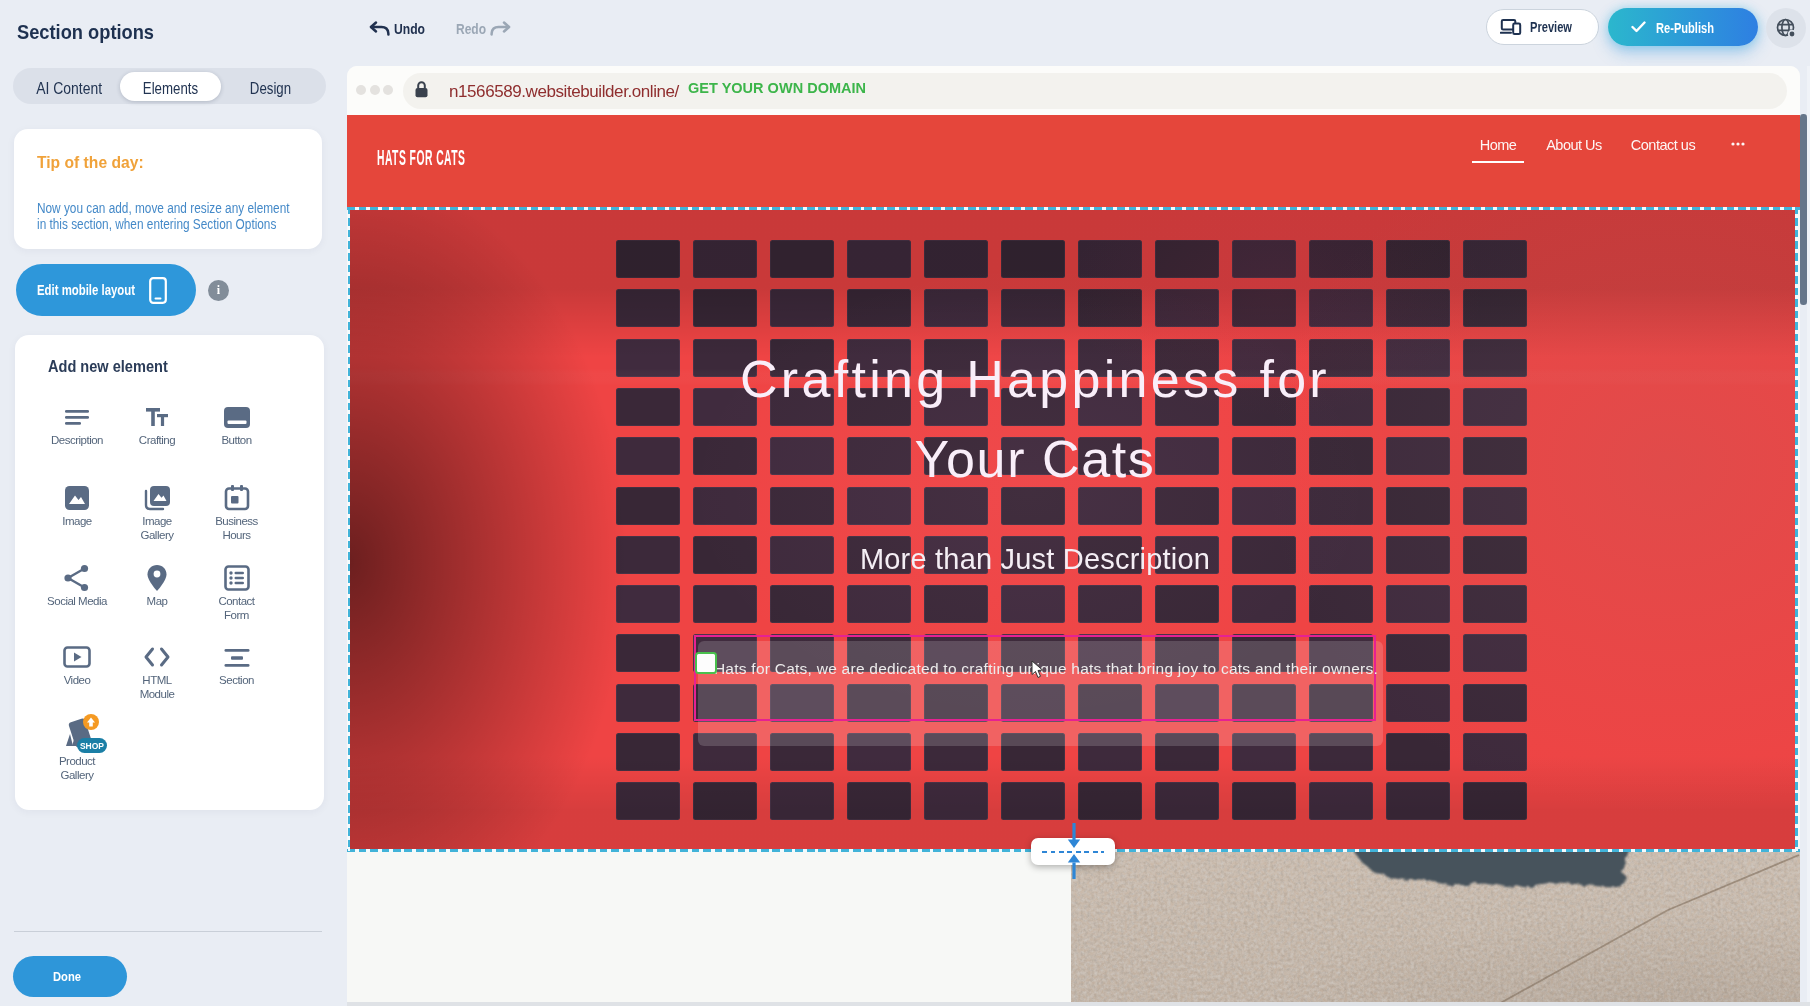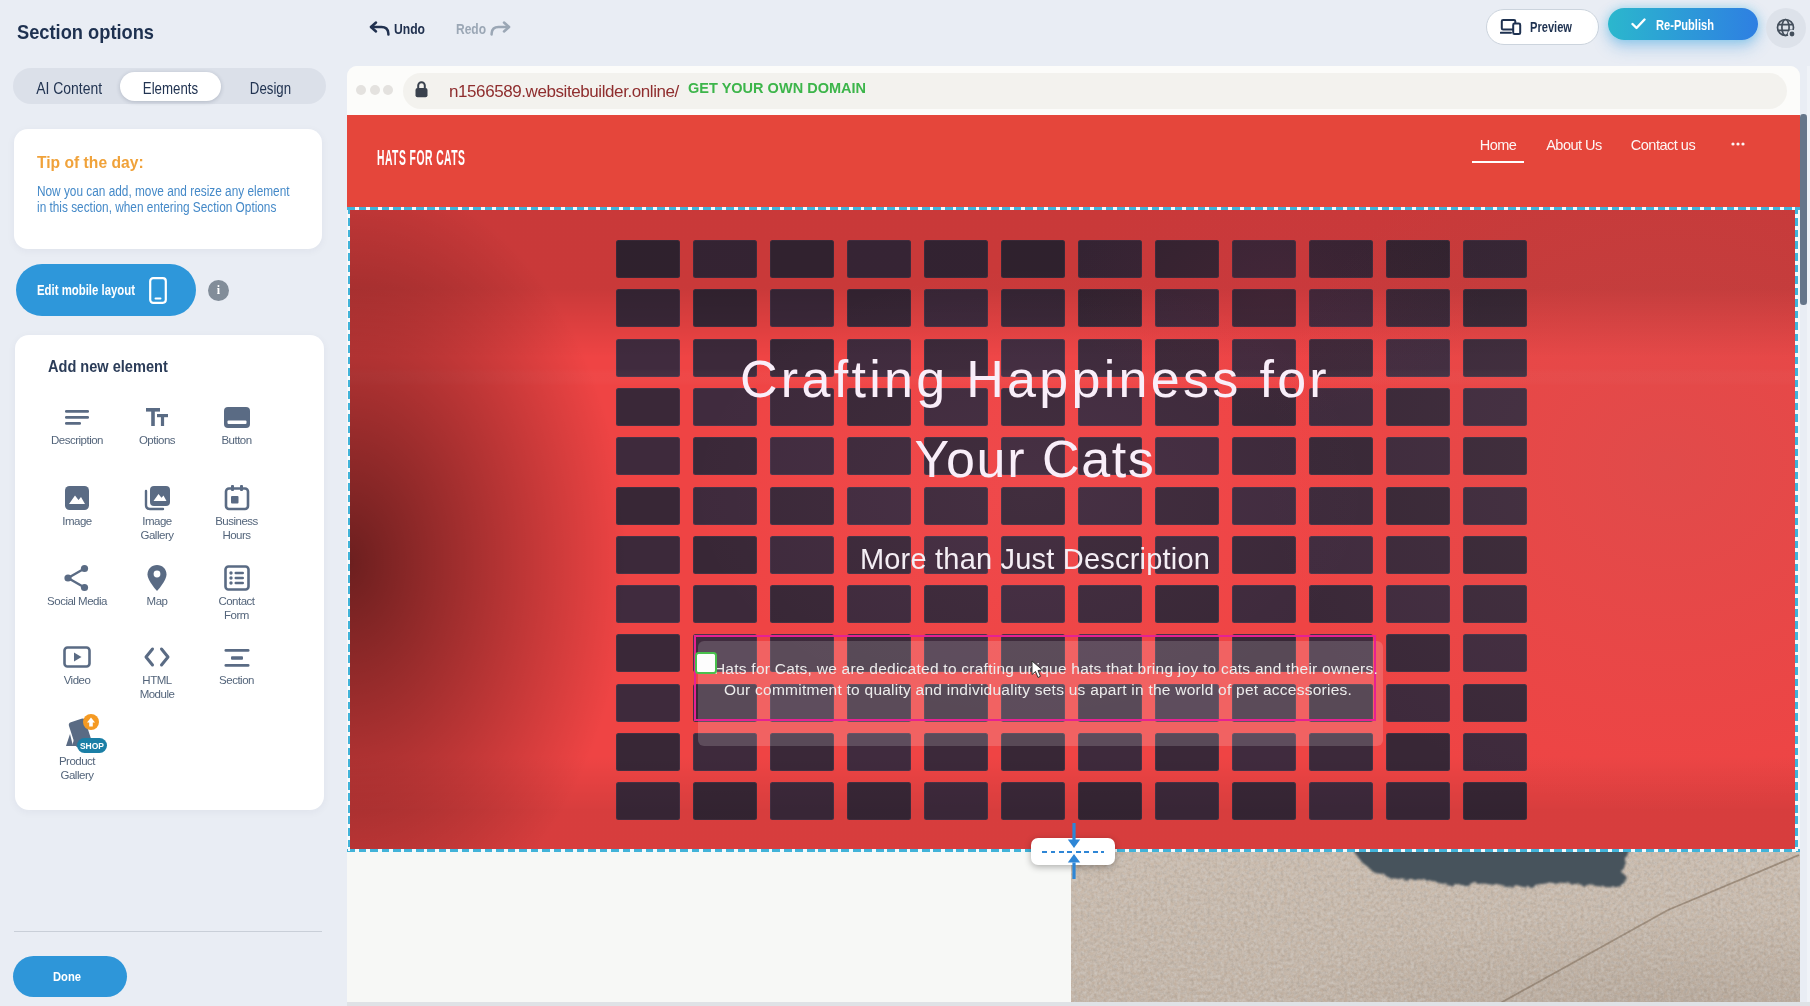--- a/index.html
+++ b/index.html
@@ -4,31 +4,31 @@
 html,body{width:1810px;height:1006px;overflow:hidden}
 body{background:#e9edf4;font-family:"Liberation Sans",sans-serif;position:relative}
 .abs{position:absolute}
 .sx{display:inline-block;transform-origin:0 50%;white-space:pre}
 
 #secopt{left:17px;top:20px;font-size:21px;font-weight:700;color:#1e3150;}
 #undoT,#redoT{top:21px;font-size:14px;font-weight:700;color:#21314f;line-height:17px}
 #redoT{color:#9ba7b5}
 .pillbtn{border-radius:19px;display:flex;align-items:center;justify-content:center}
 #prevbtn{left:1486px;top:9px;width:113px;height:36px;background:#fff;border:1.5px solid #ccd4dd;border-radius:18px}
-#repub{left:1608px;top:8px;width:150px;height:32px;background:linear-gradient(90deg,#2bb7cd,#2e7fe2);box-shadow:0 0 10px 0 rgba(56,190,230,.38),0 7px 16px rgba(40,140,220,.35)}
+#repub{left:1608px;top:8px;width:150px;height:38px;background:linear-gradient(90deg,#2bb7cd,#2e7fe2);box-shadow:0 0 10px 0 rgba(56,190,230,.38),0 7px 16px rgba(40,140,220,.35)}
 #repub .t{color:#fff;font-size:15px;font-weight:700}
 #prevbtn .t{color:#1e3150;font-size:14.5px;font-weight:700}
 #globebtn{left:1766px;top:8px;width:40px;height:40px;border-radius:50%;background:#dde2ea;display:flex;align-items:center;justify-content:center}
 
 #tabs{left:13px;top:68px;width:313px;height:36px;border-radius:18px;background:#dbe0e9}
 #tabactive{left:120px;top:71.5px;width:101px;height:29px;border-radius:14.5px;background:#fff;box-shadow:0 1px 4px rgba(27,42,68,.22)}
 .tabt{font-size:17px;font-weight:400;color:#223452;top:79px}
 #tipcard{left:14px;top:129px;width:308px;height:120px;border-radius:14px;background:#fff;box-shadow:0 2px 8px rgba(30,48,80,.05)}
 #tiptitle{left:37px;top:153px;font-size:17px;font-weight:700;color:#f0a23a}
-#tipbody{left:37px;top:184px;font-size:14px;line-height:15.8px;color:#4489c8}
+#tipbody{left:37px;top:201px;font-size:14px;line-height:15.8px;color:#4489c8}
 #editbtn{left:16px;top:264px;width:180px;height:52px;border-radius:26px;background:#2e97da}
 #editbtn .t{position:absolute;left:21px;top:18px;color:#fff;font-size:14.5px;font-weight:700}
 #infobtn{left:208px;top:279.5px;width:21px;height:21px;border-radius:50%;background:#828d99;color:#fff;font-size:12px;font-weight:700;text-align:center;line-height:21px;font-family:"Liberation Serif",serif}
 #panel{left:15px;top:335px;width:309px;height:475px;border-radius:14px;background:#fff;box-shadow:0 2px 8px rgba(30,48,80,.05)}
 #paneltitle{left:48px;top:358px;font-size:16px;font-weight:700;color:#2b3c58}
 .lbl{font-size:11.5px;letter-spacing:-0.5px;line-height:13.5px;color:#54657b;text-align:center;width:100px}
 .ic{position:absolute}
 #divider{left:14px;top:930.5px;width:308px;height:1px;background:#c9cfd8}
 #donebtn{left:13px;top:956px;width:114px;height:41px;border-radius:20.5px;background:#2e96d9;display:flex;align-items:center;justify-content:center}
 #donebtn .t{color:#fff;font-size:13.5px;font-weight:700}
@@ -134,21 +134,21 @@
     <rect x="2" y="13" width="24" height="2.7" rx="1.3" fill="#5a6b84"></rect>
     <rect x="2" y="19" width="16" height="2.7" rx="1.3" fill="#5a6b84"></rect>
   </svg>
 <div class="abs lbl" style="left:27px;top:434px">Description</div>
 <svg class="abs ic" style="left:143px;top:403px" width="28" height="28" viewBox="0 0 28 28">
     <rect x="3" y="5" width="14" height="3.6" fill="#5a6b84"></rect>
     <rect x="8.2" y="5" width="3.6" height="18" fill="#5a6b84"></rect>
     <rect x="14" y="11" width="11" height="3.2" fill="#5a6b84"></rect>
     <rect x="17.9" y="11" width="3.2" height="12" fill="#5a6b84"></rect>
   </svg>
-<div class="abs lbl" style="left:107px;top:434px">Options</div>
+<div class="abs lbl" style="left:107px;top:434px">Crafting</div>
 <svg class="abs ic" style="left:222.5px;top:403px" width="28" height="28" viewBox="0 0 28 28">
     <rect x="1" y="4" width="26" height="21" rx="4" fill="#5a6b84"></rect>
     <rect x="4.5" y="17.5" width="19" height="3.4" rx="1" fill="#fff"></rect>
   </svg>
 <div class="abs lbl" style="left:186.5px;top:434px">Button</div>
 <svg class="abs ic" style="left:63px;top:484px" width="28" height="28" viewBox="0 0 28 28">
     <rect x="2" y="2" width="24" height="24" rx="4.5" fill="#5a6b84"></rect>
     <path d="M6 20 L12 11.5 L15.5 16 L18 13 L22 20 Z" fill="#fff"></path>
   </svg>
 <div class="abs lbl" style="left:27px;top:515px">Image</div>
@@ -393,21 +393,20 @@
 <div class="cell" style="left:961px;top:574.3px;background:rgb(64,43,62)"></div>
 <div class="cell" style="left:1038px;top:574.3px;background:rgb(60,41,58)"></div>
 <div class="cell" style="left:1115px;top:574.3px;background:rgb(56,39,54)"></div>
   <div id="heroov" class="abs"></div>
   <div class="h1l" style="top:145px">Crafting Happiness for</div>
   <div class="h1l" style="top:225px;letter-spacing:1.6px">Your Cats</div>
   <div id="hsub">More than Just Description</div>
   <div id="ovpanel" class="abs"></div>
   <div id="pinkbox" class="abs"></div>
   <div class="btxt" style="left:362px;top:449.8px">Hats for Cats, we are dedicated to crafting unique hats that bring joy to cats and their owners.</div>
-  <div class="btxt" style="left:354px;top:471.3px">Our commitment to quality and individuality sets us apart in the world of pet accessories.</div>
   <div id="ghandle" class="abs"></div>
   <svg class="abs" style="left:683px;top:452px" width="13" height="19" viewBox="0 0 13 19">
     <path d="M1 1 L1 14.5 L4.5 11.5 L7 17.5 L9.5 16.3 L7 10.5 L11.5 10 Z" fill="#fff" stroke="#333" stroke-width="1"></path>
   </svg>
  </div>
 
  <div class="dashH" style="left:0px;top:141px;width:1453px"></div>
  <div class="dashH" style="left:0px;top:783px;width:1453px"></div>
  <div class="dashV" style="left:0.5px;top:141px;height:644px"></div>
  <div class="dashV" style="left:1448px;top:141px;height:644px"></div>

